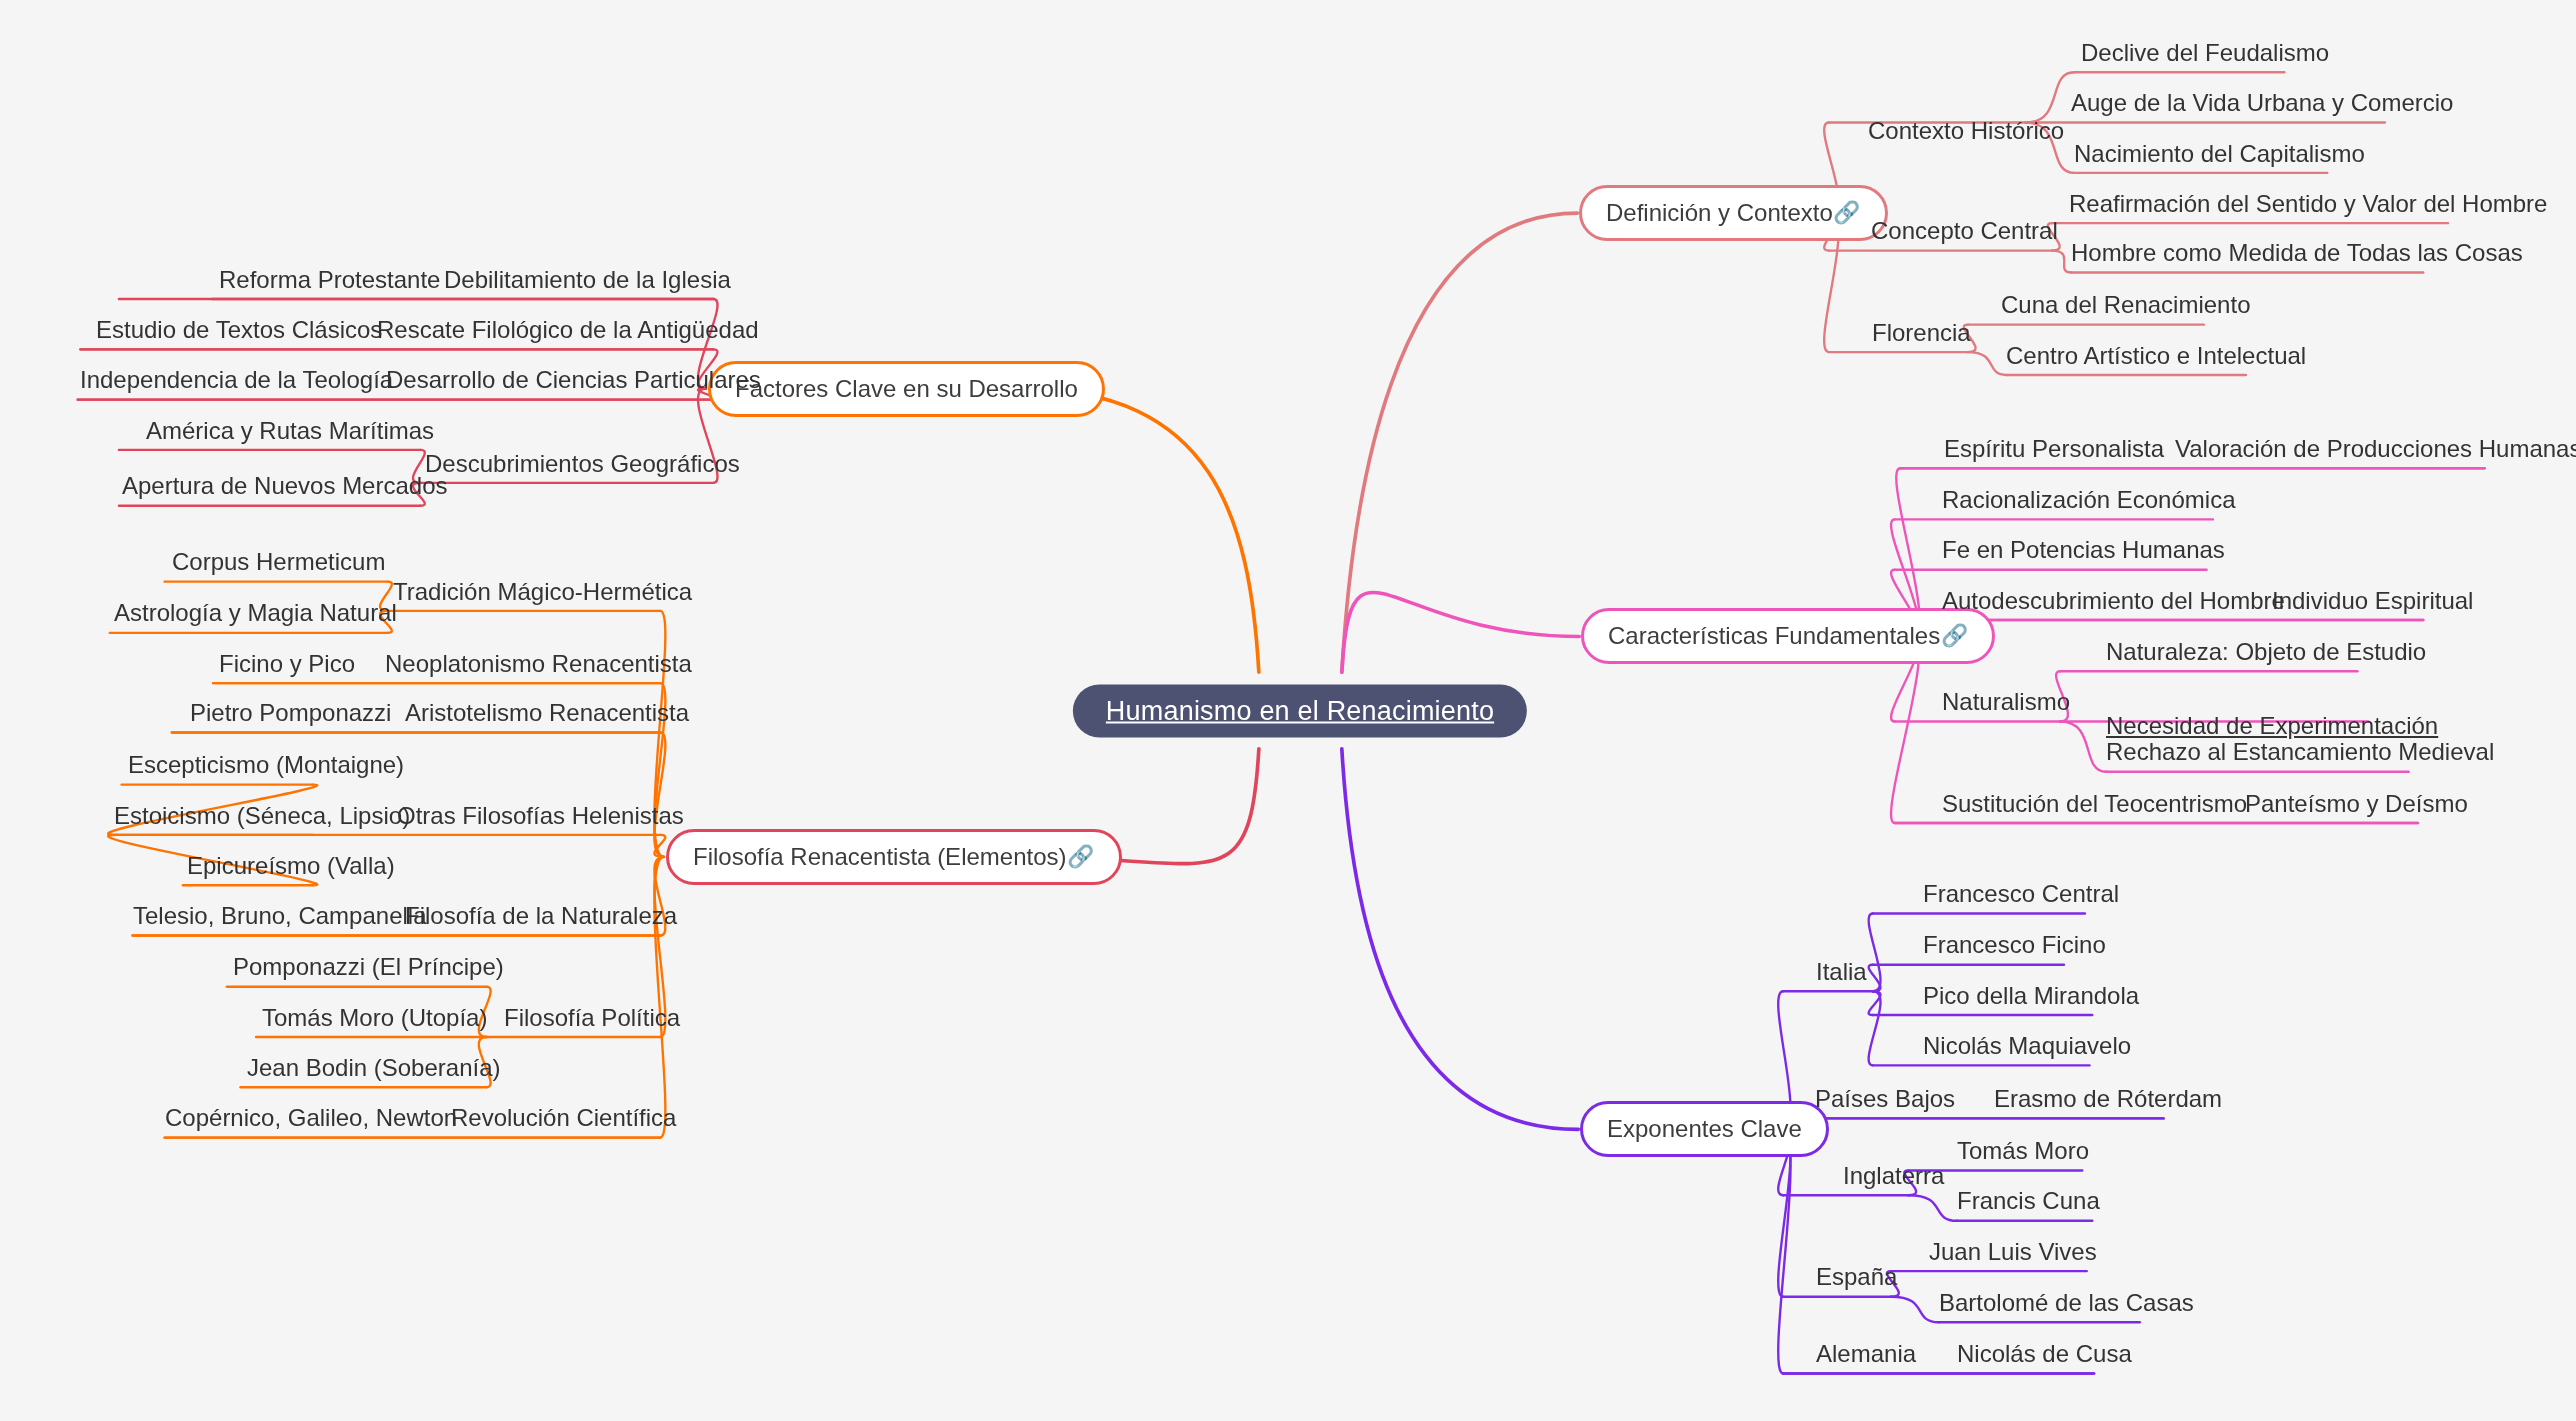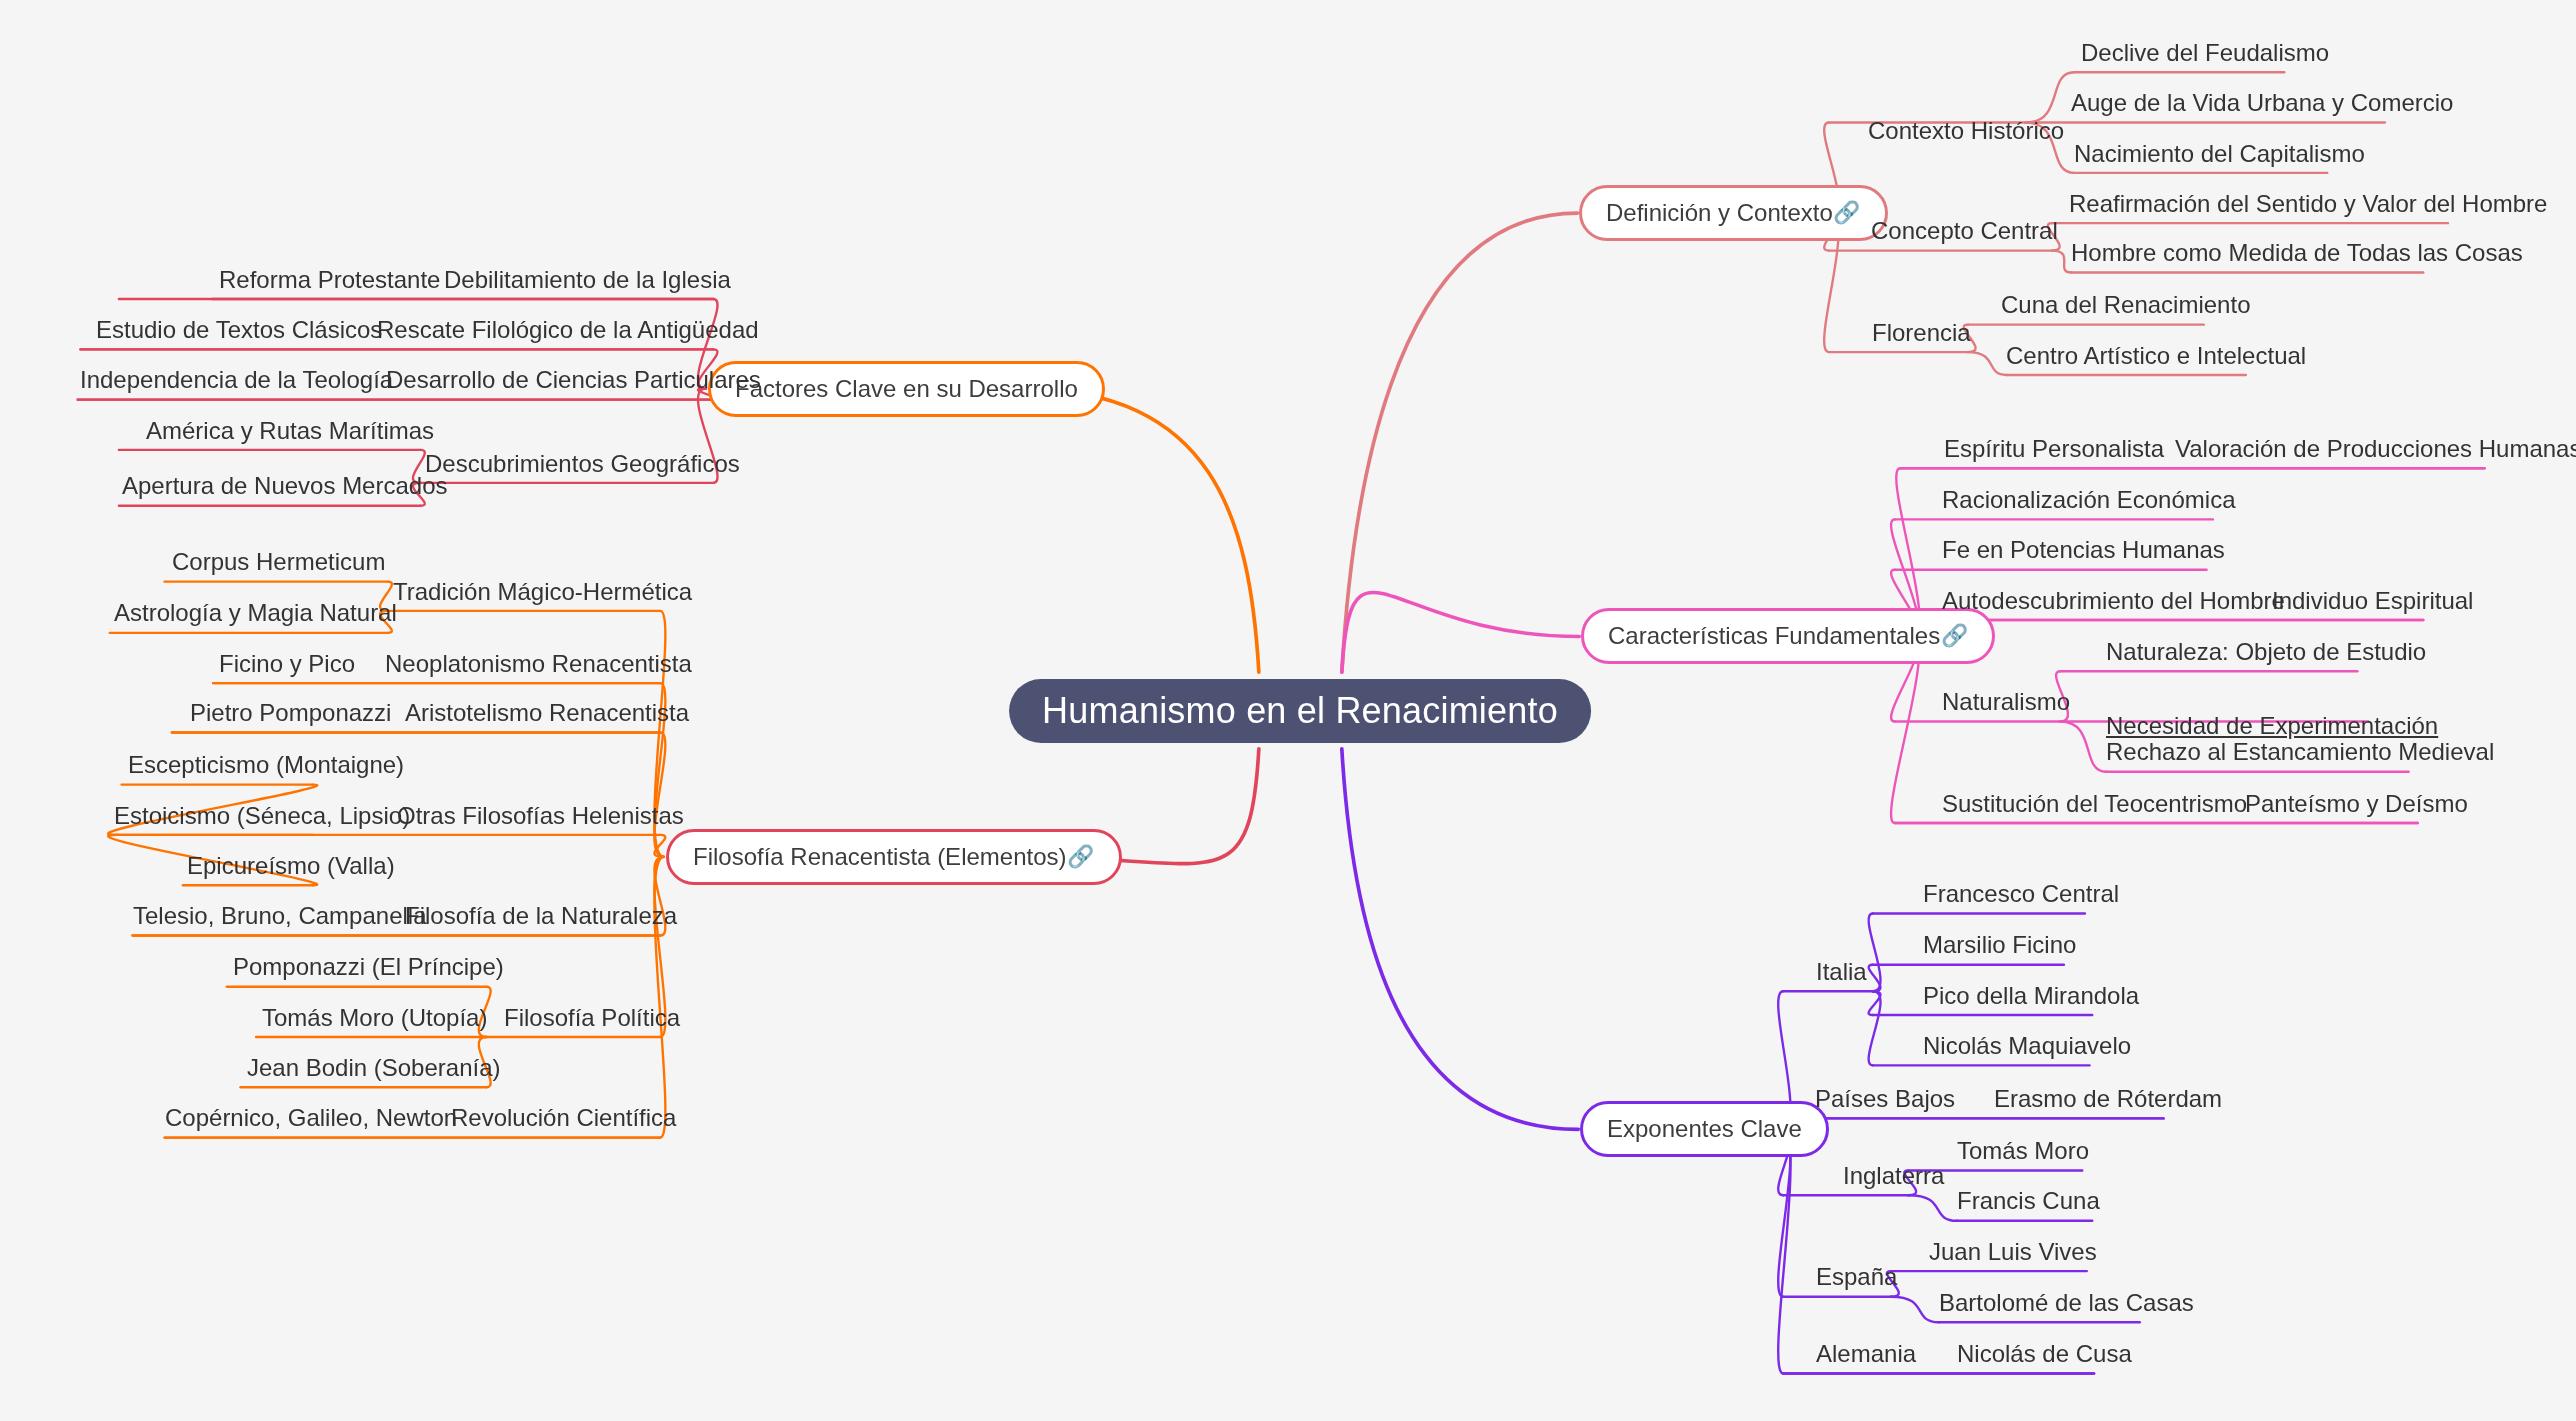--- a/index.html
+++ b/index.html
@@ -40,29 +40,30 @@
     color:#7fb4d4;
     font-size:22px;
     margin-left:0.9px;
     filter:grayscale(0);
   }
   .root-box{
     position:absolute;
     background:#4d5273;
     color:#ffffff;
     border-radius:914px;
-    font-size:36px;
+    font-size:27px;
     display:flex;
     align-items:center;
     justify-content:center;
     padding:11px 33px;
     white-space:nowrap;
     box-sizing:border-box;
     transform:translate(-50%,-50%);
     letter-spacing:0.2px;
+    text-decoration:underline;
   }
 </style>
 </head>
 <body style="background: rgb(245, 245, 245);">
 
 <div id="mindmap">
   <svg id="edges" xmlns="http://www.w3.org/2000/svg" viewBox="0 0 2817 1555" width="2576" height="1422">
       <path d="M 1376.64 735 C 1366.64 565 1326 425 1116 425" stroke="#ff7300" stroke-width="4" fill="none" stroke-linecap="round"></path>
       <path d="M 772 425 C 742 425 801 327 780 327" stroke="#e0455c" stroke-width="2.6" fill="none" stroke-linecap="round"></path>
       <path d="M 130 327 L 780 327" stroke="#e0455c" stroke-width="2.6" fill="none" stroke-linecap="round"></path>
@@ -247,21 +248,21 @@
       <div class="node-label r" style="left: 2106px; top: 664px;">Naturaleza: Objeto de Estudio</div>
       <div class="node-label r" style="left: 2106px; top: 738px; text-decoration: underline;">Necesidad de Experimentación</div>
       <div class="node-label r" style="left: 2106px; top: 764px;">Rechazo al Estancamiento Medieval</div>
       <div class="node-label r" style="left: 1942px; top: 816px;">Sustitución del Teocentrismo</div>
       <div class="node-label r" style="left: 2245px; top: 816px;">Panteísmo y Deísmo</div>
       <div class="branch-box" style="left: 1580px; top: 1129px; min-width: 199px; border-color: rgb(124, 41, 232);">
         <span>Exponentes Clave</span>
       </div>
       <div class="node-label r" style="left: 1816px; top: 984px;">Italia</div>
       <div class="node-label r" style="left: 1923px; top: 906px;">Francesco Central</div>
-      <div class="node-label r" style="left: 1923px; top: 957px;">Marsilio Ficino</div>
+      <div class="node-label r" style="left: 1923px; top: 957px;">Francesco Ficino</div>
       <div class="node-label r" style="left: 1923px; top: 1008px;">Pico della Mirandola</div>
       <div class="node-label r" style="left: 1923px; top: 1058px;">Nicolás Maquiavelo</div>
       <div class="node-label r" style="left: 1815px; top: 1111px;">Países Bajos</div>
       <div class="node-label r" style="left: 1983px; top: 1111px; margin-left: 11px;">Erasmo de Róterdam</div>
       <div class="node-label r" style="left: 1816px; top: 1188px; margin-left: 27px;">Inglaterra</div>
       <div class="node-label r" style="left: 1957px; top: 1163px;">Tomás Moro</div>
       <div class="node-label r" style="left: 1957px; top: 1213px;">Francis Cuna</div>
       <div class="node-label r" style="left: 1816px; top: 1289px;">España</div>
       <div class="node-label r" style="left: 1929px; top: 1264px;">Juan Luis Vives</div>
       <div class="node-label r" style="left: 1939px; top: 1315px;">Bartolomé de las Casas</div>

